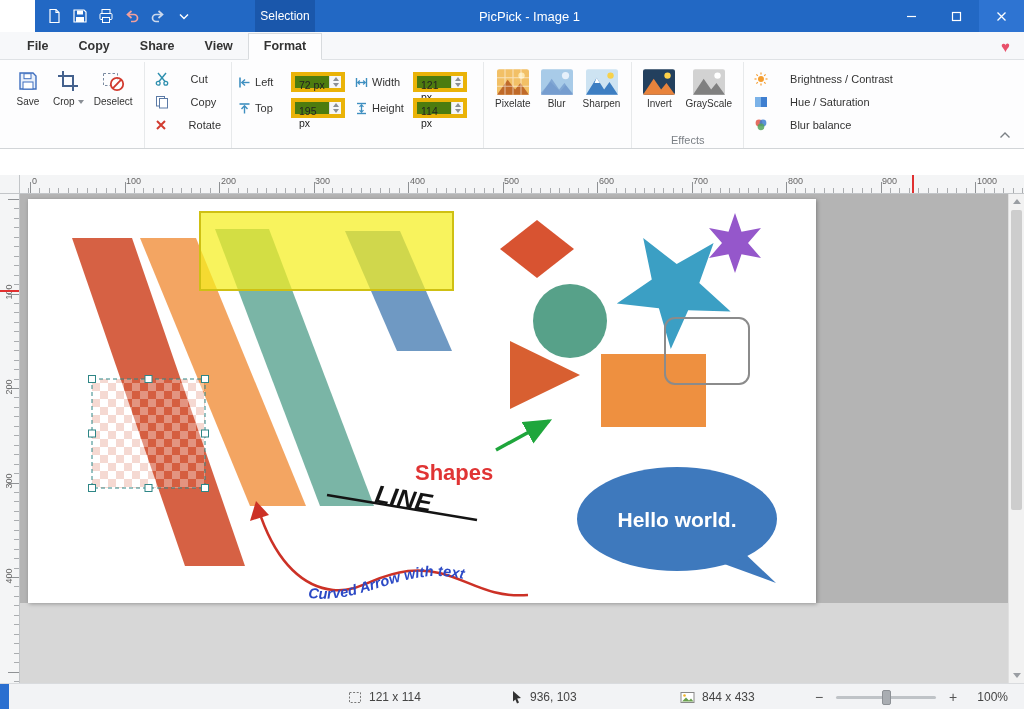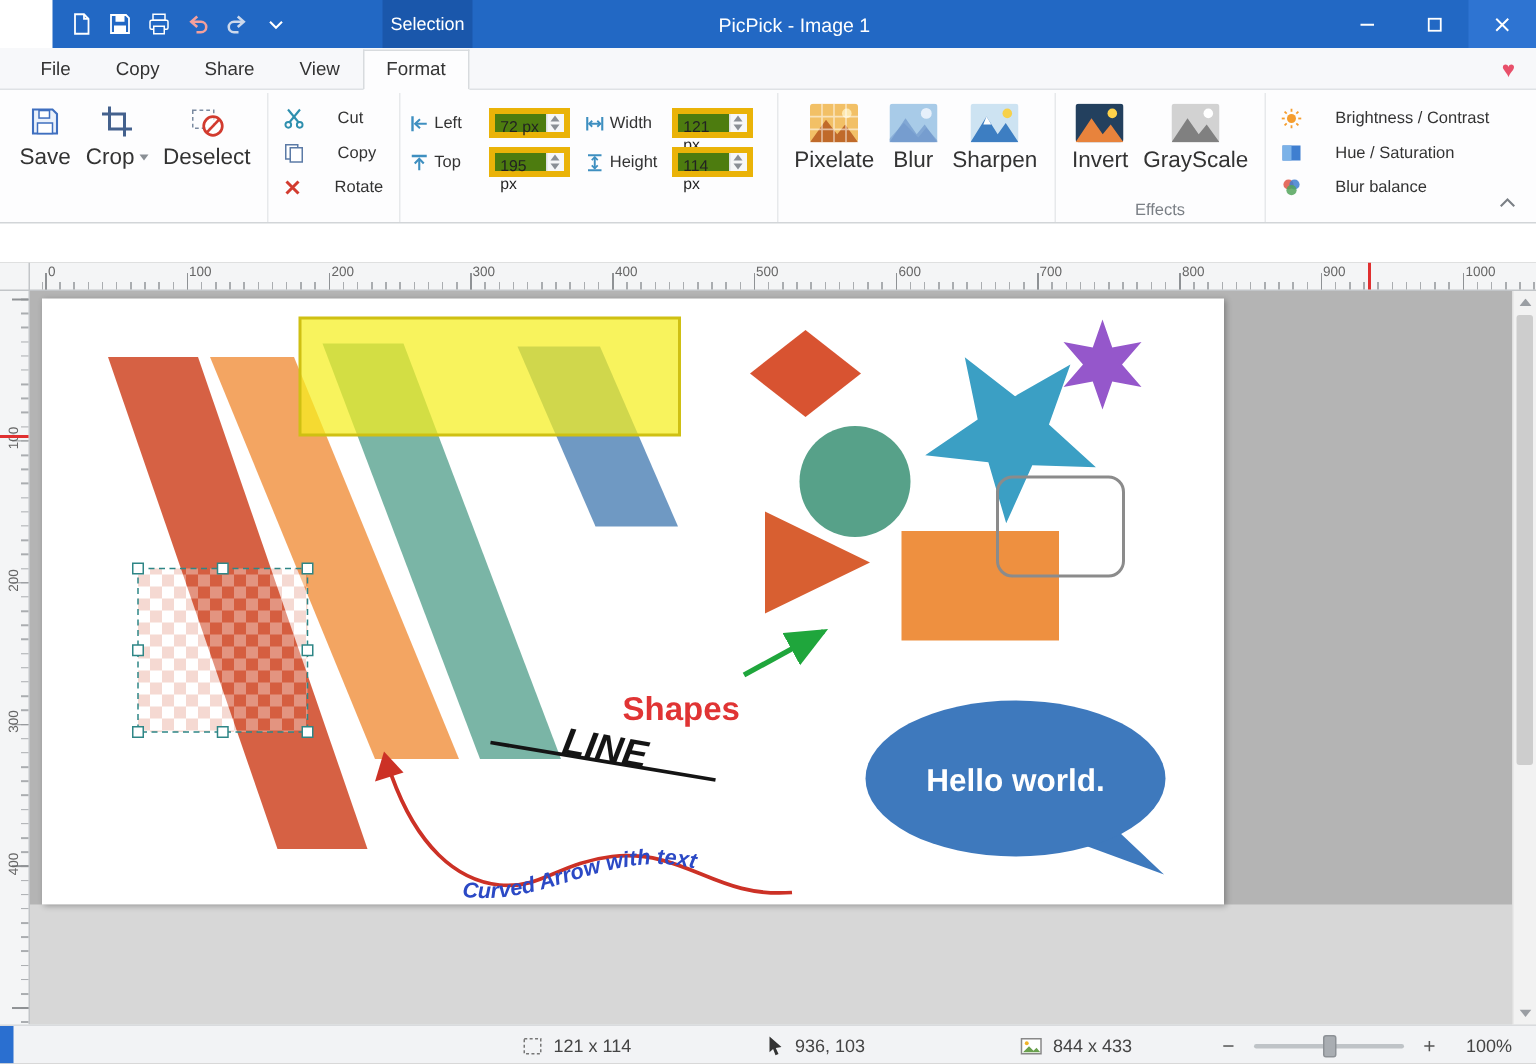--- a/index.html
+++ b/index.html
@@ -11,29 +11,29 @@
   .qat{position:absolute;left:8px;top:0;height:32px;display:flex;align-items:center;gap:4px;}
   .qbtn{width:22px;height:22px;display:flex;align-items:center;justify-content:center;}
   .context-tab{position:absolute;left:220px;top:0;height:32px;width:60px;background:#1a57ab;display:flex;align-items:center;justify-content:center;font-size:12px;color:#fff;}
   .tb-title{position:absolute;left:300px;right:300px;top:0;height:32px;display:flex;align-items:center;justify-content:center;font-size:13px;pointer-events:none;}
   .win-controls{position:absolute;right:0;top:0;height:32px;display:flex;}
   .win-btn{width:45px;height:32px;display:flex;align-items:center;justify-content:center;}
   .win-btn.close{background:#2e74d2;}
 
   
   .menubar{position:absolute;top:32px;left:0;right:0;height:28px;background:#f7f8fa;border-bottom:1px solid #dfe2e5;display:flex;align-items:flex-end;padding-left:12px;}
-  .menu-tab{padding:5px 15px 6px;font-size:12.5px;color:#333;}
+  .menu-tab{padding:5px 15px 6px;font-size:12.5px;color:#333;font-weight:bold;}
   .menu-tab.active{background:#fdfdfe;border:1px solid #d8dbde;border-bottom:1px solid #fdfdfe;margin-bottom:-1px;}
   .heart{position:absolute;right:14px;top:6px;font-size:15px;}
 
   
   .ribbon{position:absolute;top:60px;left:0;right:0;height:89px;background:#fdfdfe;border-bottom:1px solid #d2d5d8;display:flex;align-items:stretch;padding:2px 2px 0 2px;}
   .rgroup{display:flex;align-items:flex-start;padding:2px 6px 16px;border-right:1px solid #e7e9eb;position:relative;}
   .bigbtn{display:flex;flex-direction:column;align-items:center;gap:3px;padding:5px 5px 0;min-width:40px;}
-  .bigbtn .lbl{font-size:15px;color:#333;white-space:nowrap;display:flex;align-items:center;gap:3px;}
+  .bigbtn .lbl{font-size:10px;color:#333;white-space:nowrap;display:flex;align-items:center;gap:3px;}
   .smallstack{display:flex;flex-direction:column;gap:3px;padding-top:5px;}
   .smallbtn{display:flex;align-items:center;gap:22px;height:20px;padding:0 4px;font-size:11px;color:#333;white-space:nowrap;}
   .spincol{display:flex;flex-direction:column;gap:6px;padding-top:8px;margin-right:10px;}
   .spinrow{display:flex;align-items:center;gap:4px;height:20px;}
   .slab{font-size:11px;color:#333;width:32px;}
   .slab.wide{width:37px;}
   .spin{display:flex;align-items:stretch;width:54px;height:20px;border:4px solid #eab308;background:#4d7c0f;}
   .spin .val{flex:1;font-size:10.5px;padding:3px 0 0 4px;color:#222;}
   .spin .arrows{width:12px;border-left:1px solid #dde0e3;display:flex;flex-direction:column;align-items:center;justify-content:center;gap:2px;background:#f6f7f8;}
   .tri-up{width:0;height:0;border-left:3px solid transparent;border-right:3px solid transparent;border-bottom:4px solid #8a8f95;}

